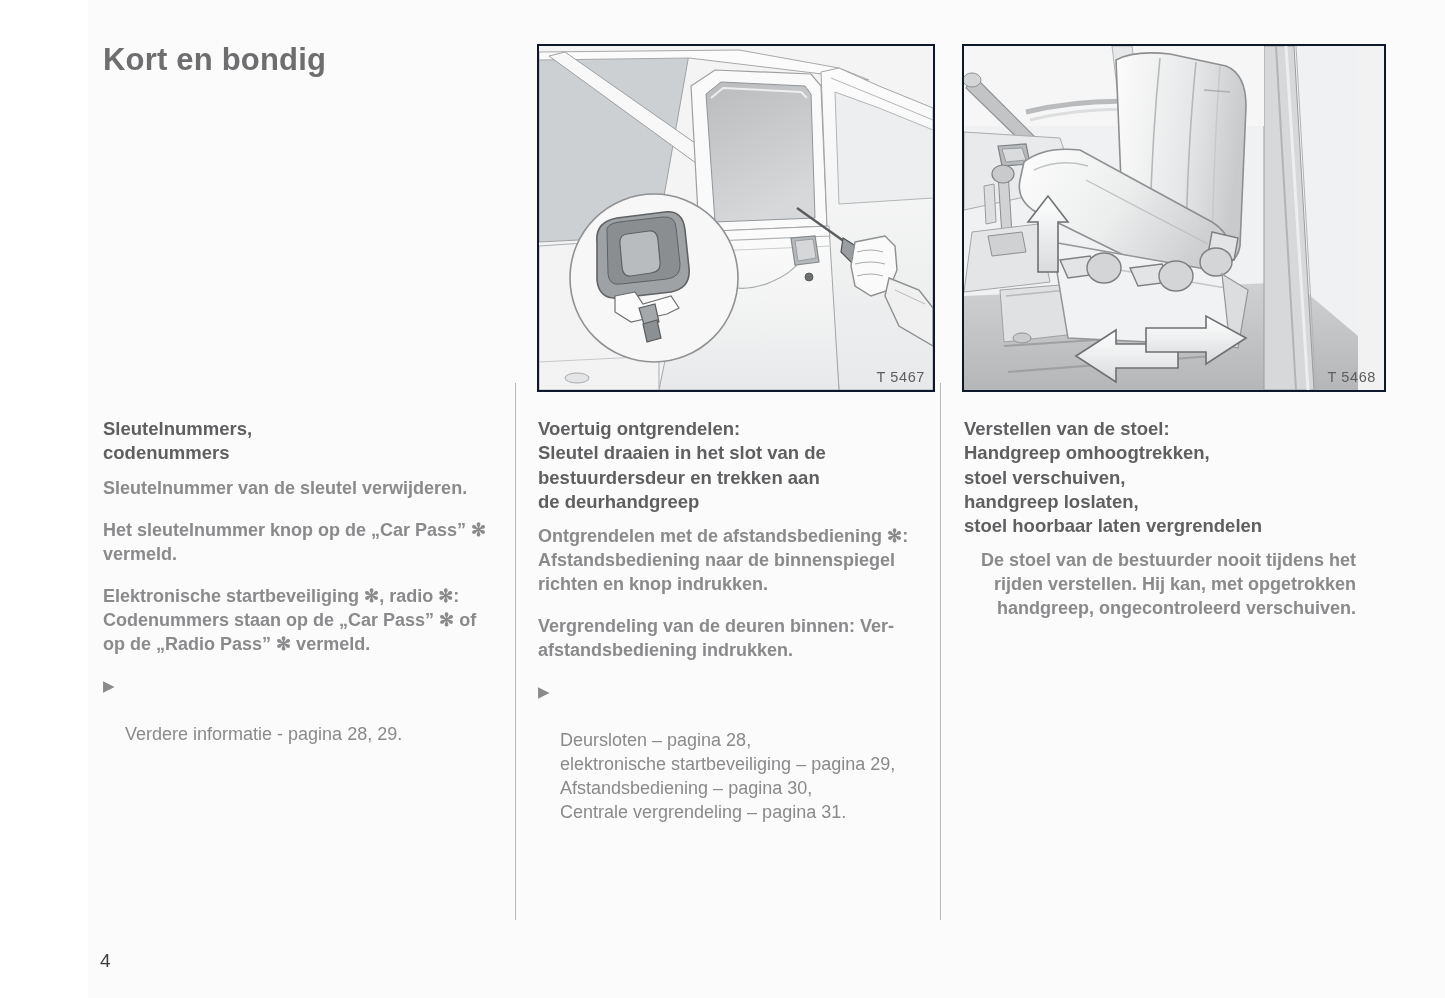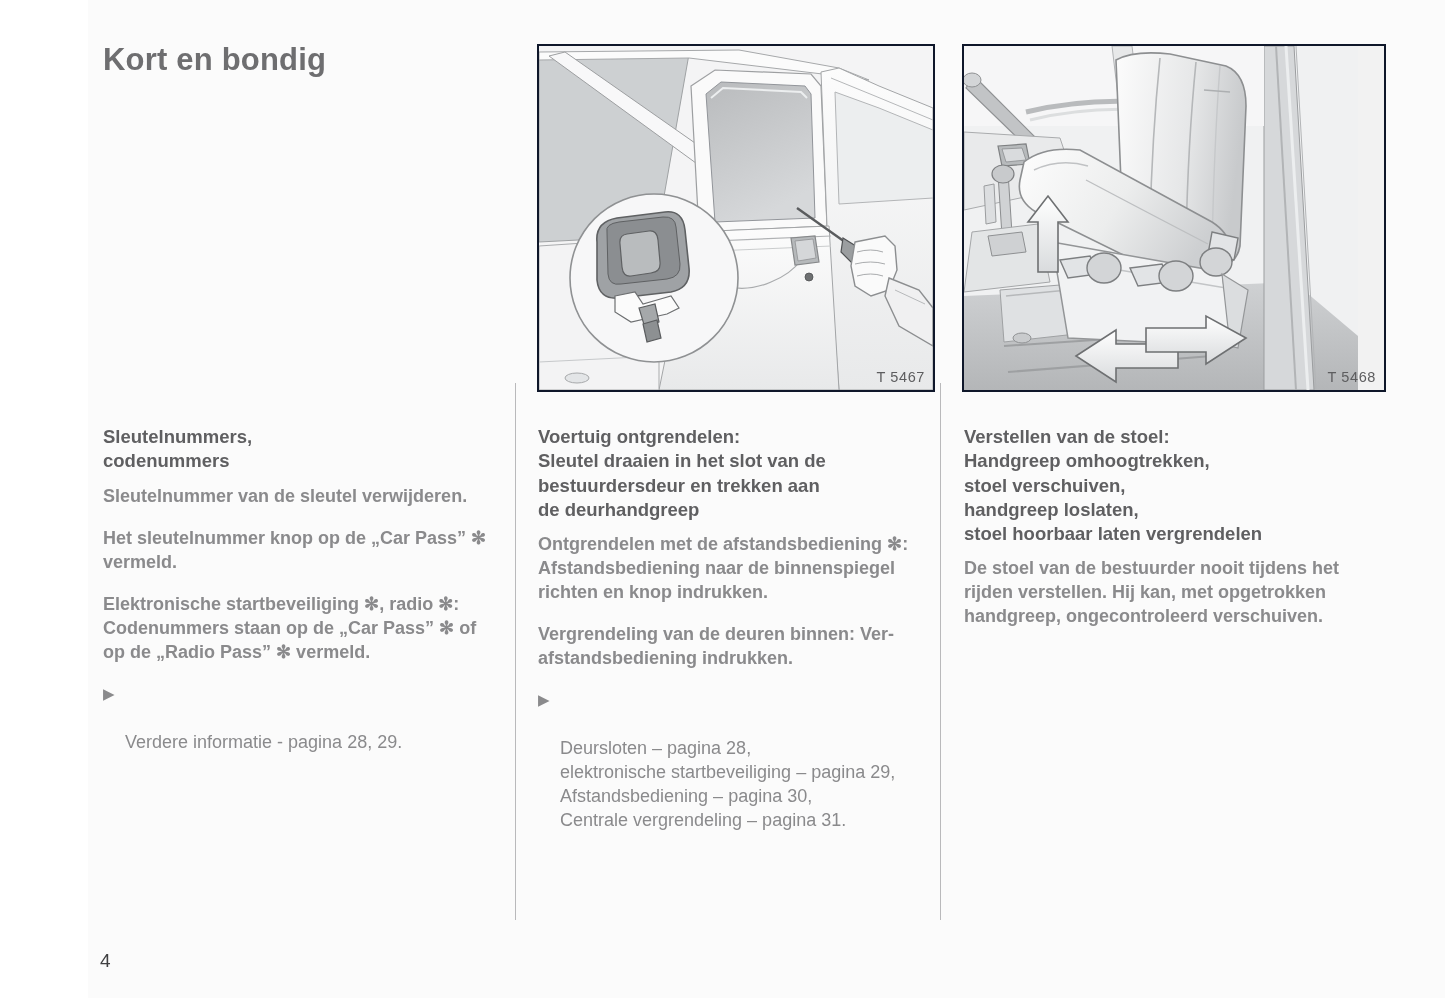--- a/index.html
+++ b/index.html
@@ -81,33 +81,33 @@
   }
   .col1 { left: 103px; width: 396px; }
   .col2 { left: 538px; width: 392px; }
   .col3 { left: 964px; width: 392px; }
 
   .sec-head {
     font-size: 18.5px;
     font-weight: bold;
     color: #5f5f61;
     line-height: 24.3px;
-    margin: 17px 0 10px 0;
+    margin: 9px 0 10px 0;
     white-space: pre-line;
   }
 
   .para {
     font-size: 18px;
     color: #8a8a8c;
     line-height: 24px;
     margin: 0 0 18px 0;
     white-space: pre-line;
     font-weight: bold;
   }
-  .para:last-child { margin-bottom: 14px; }
+  .para:last-child { margin-bottom: 14px; text-align: right; }
 
   .bullet-para {
     font-size: 18px;
     color: #8a8a8c;
     line-height: 24px;
     margin: 0;
     position: relative;
     padding-left: 22px;
     white-space: pre-line;
   }

